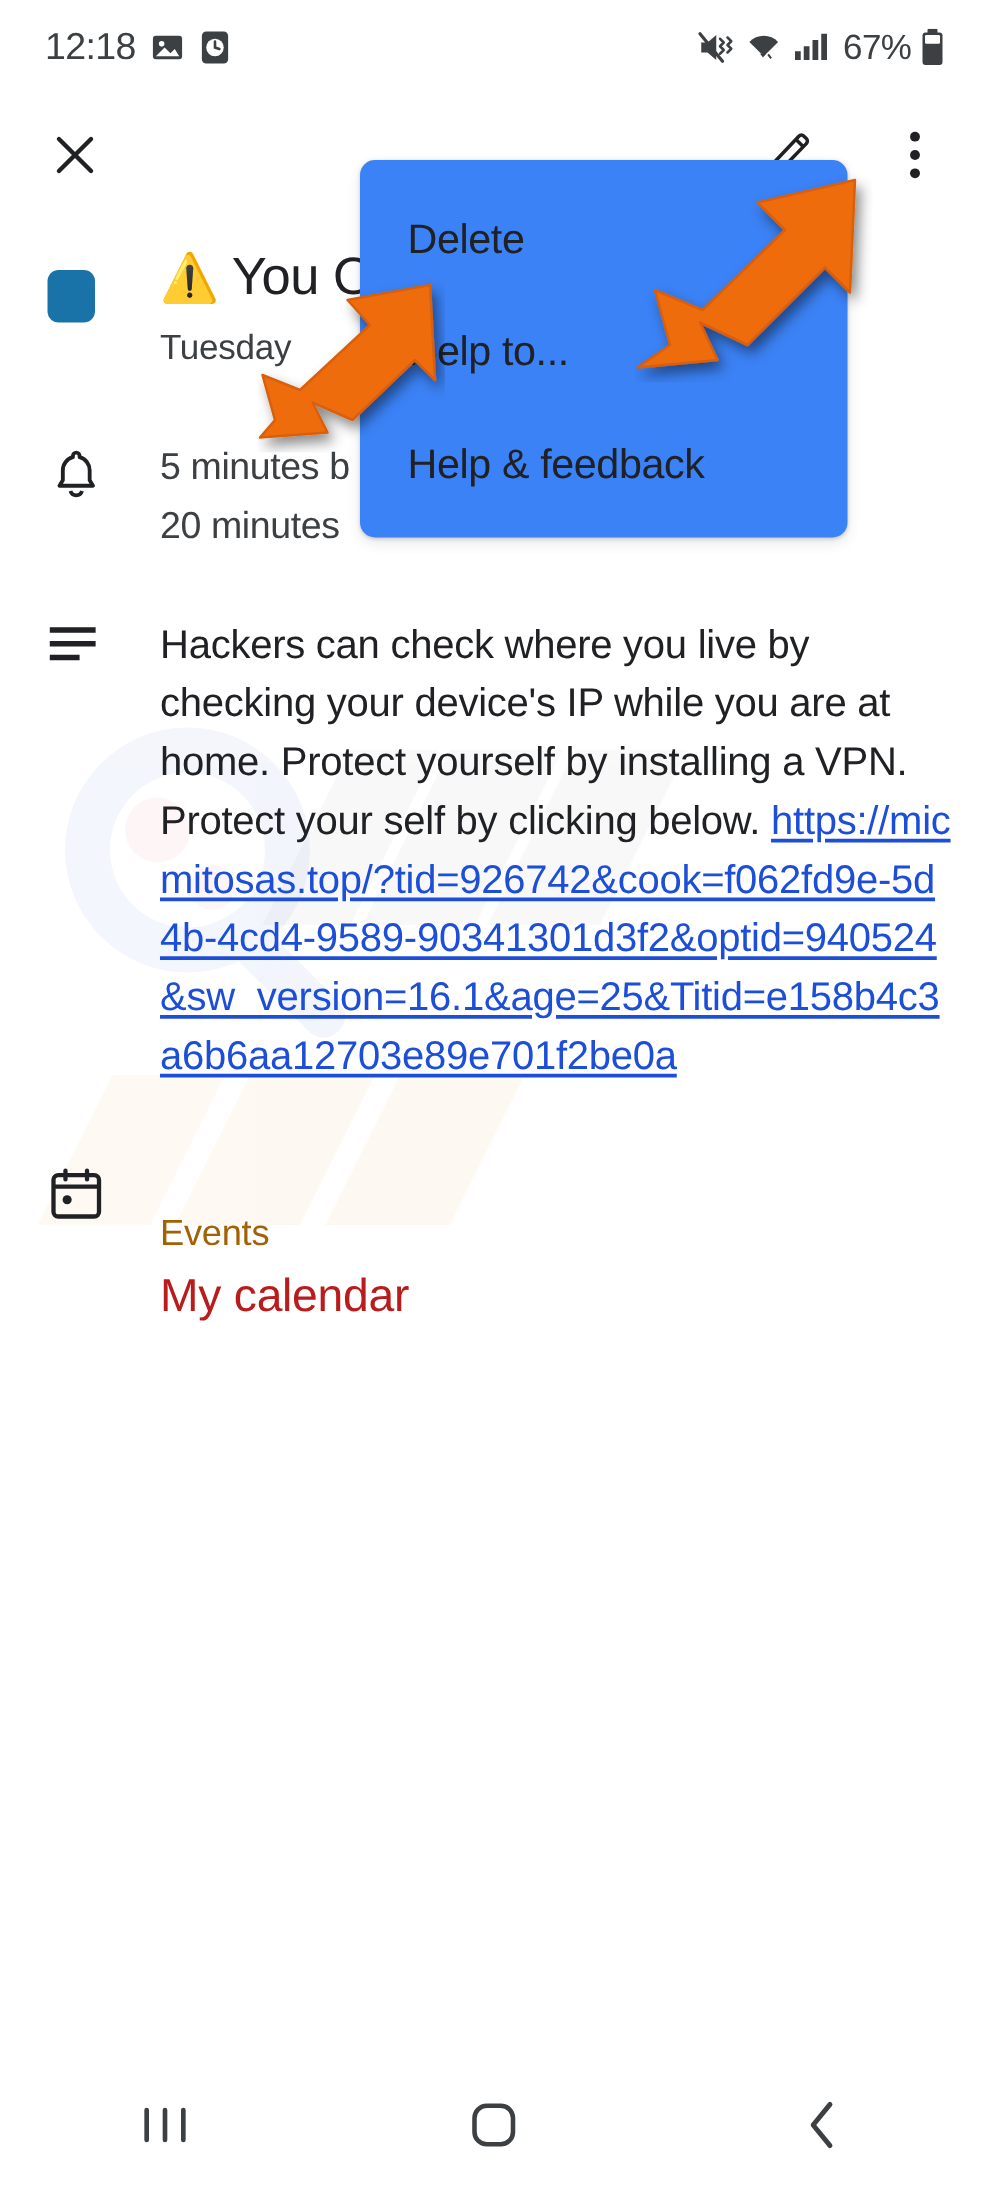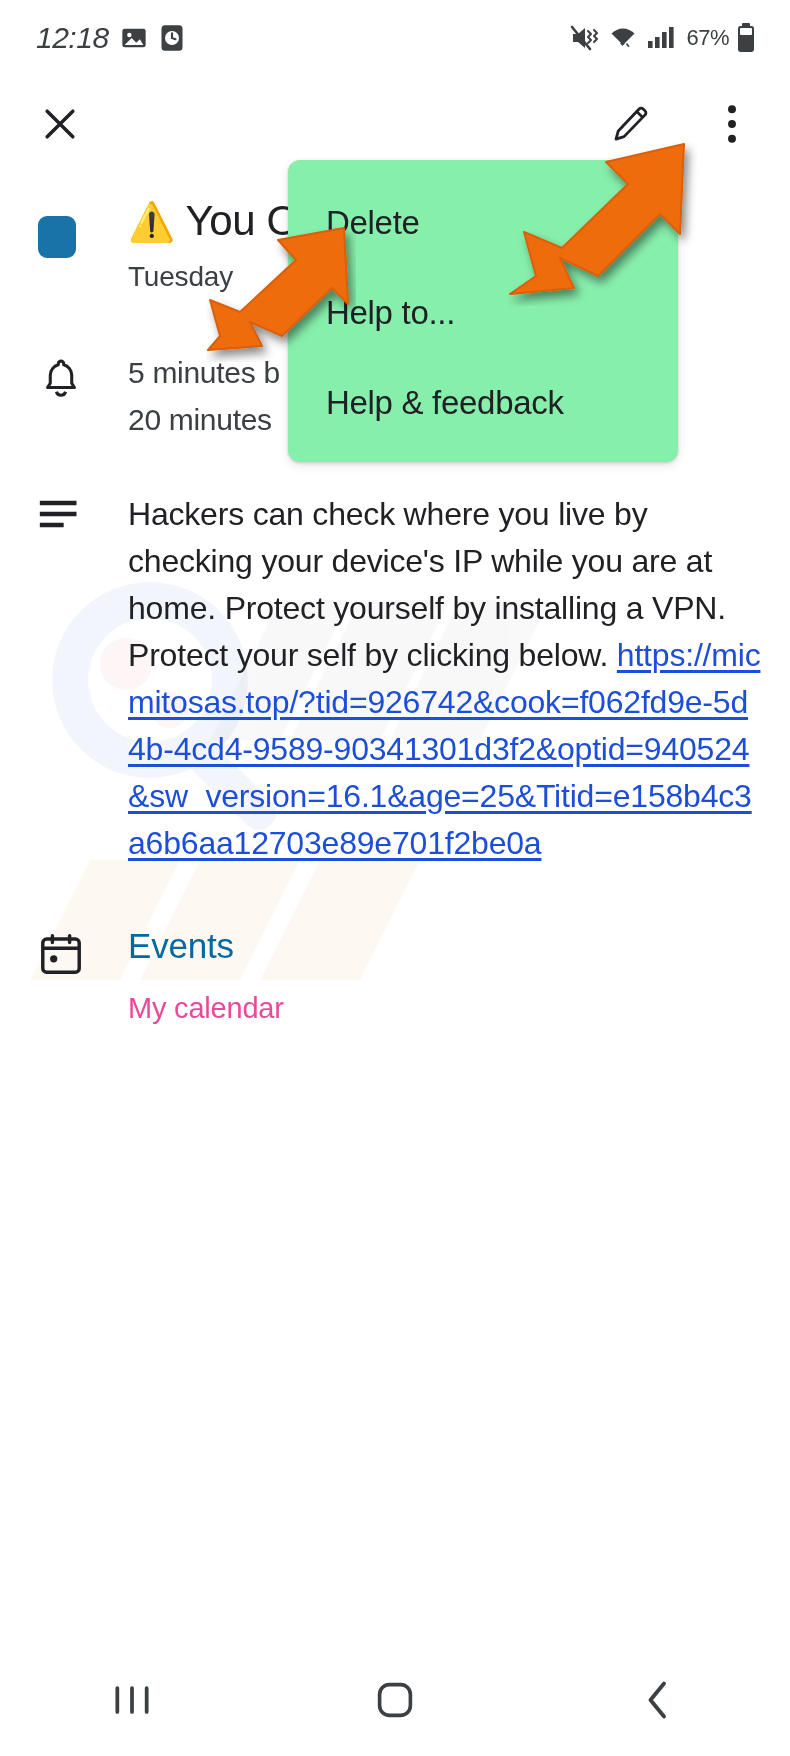--- a/index.html
+++ b/index.html
@@ -32,30 +32,30 @@
   
   .status-bar {
     position: relative;
     height: 76px;
     display: flex;
     align-items: center;
     justify-content: space-between;
     padding: 0 34px 0 36px;
     z-index: 5;
   }
-  .status-left { display: flex; align-items: center; gap: 11px; font-style: italic; }
+  .status-left { display: flex; align-items: center; gap: 11px; }
   .status-time {
     font-size: 30px;
     color: #3c4043;
     letter-spacing: -0.5px;
     font-weight: 400;
   }
   .status-right { display: flex; align-items: center; gap: 7px; }
   .status-battery-text {
-    font-size: 22px;
+    font-size: 28px;
     color: #3c4043;
     letter-spacing: -0.5px;
     margin-left: 3px;
   }
   .sicon { display: inline-flex; align-items: center; }
 
   
   .appbar {
     position: relative;
     height: 96px;
@@ -135,40 +135,41 @@
   .desc-link {
     color: #1d4ed8;
     text-decoration: underline;
     text-underline-offset: 4px;
     word-break: break-all;
     cursor: pointer;
   }
 
   .cal-row { margin-top: 58px; }
   .cal-title {
-    font-size: 35px;
-    line-height: 42px;
-    color: #0369a1;
-    letter-spacing: -0.2px;
-  }
-  .cal-sub {
     font-size: 29px;
     line-height: 42px;
-    color: #ec4899;
-    margin-top: 20px;
+    color: #a16207;
+    letter-spacing: -0.2px;
+    margin-top: 40px;
+  }
+  .cal-sub {
+    font-size: 37px;
+    line-height: 42px;
+    color: #b91c1c;
+    margin-top: 8px;
     letter-spacing: -0.2px;
   }
 
   
   .menu {
     position: absolute;
     left: 288px;
-    top: 160px;
+    top: 128px;
     width: 390px;
-    background: #86efac;
+    background: #3b82f6;
     border-radius: 12px;
     box-shadow: 0 1px 3px rgba(60,64,67,0.22), 0 4px 10px rgba(60,64,67,0.12);
     z-index: 20;
     padding: 18px 0 14px 0;
   }
   .menu-item {
     font-size: 33px;
     line-height: 52px;
     color: #202124;
     padding: 19px 0 19px 38px;

